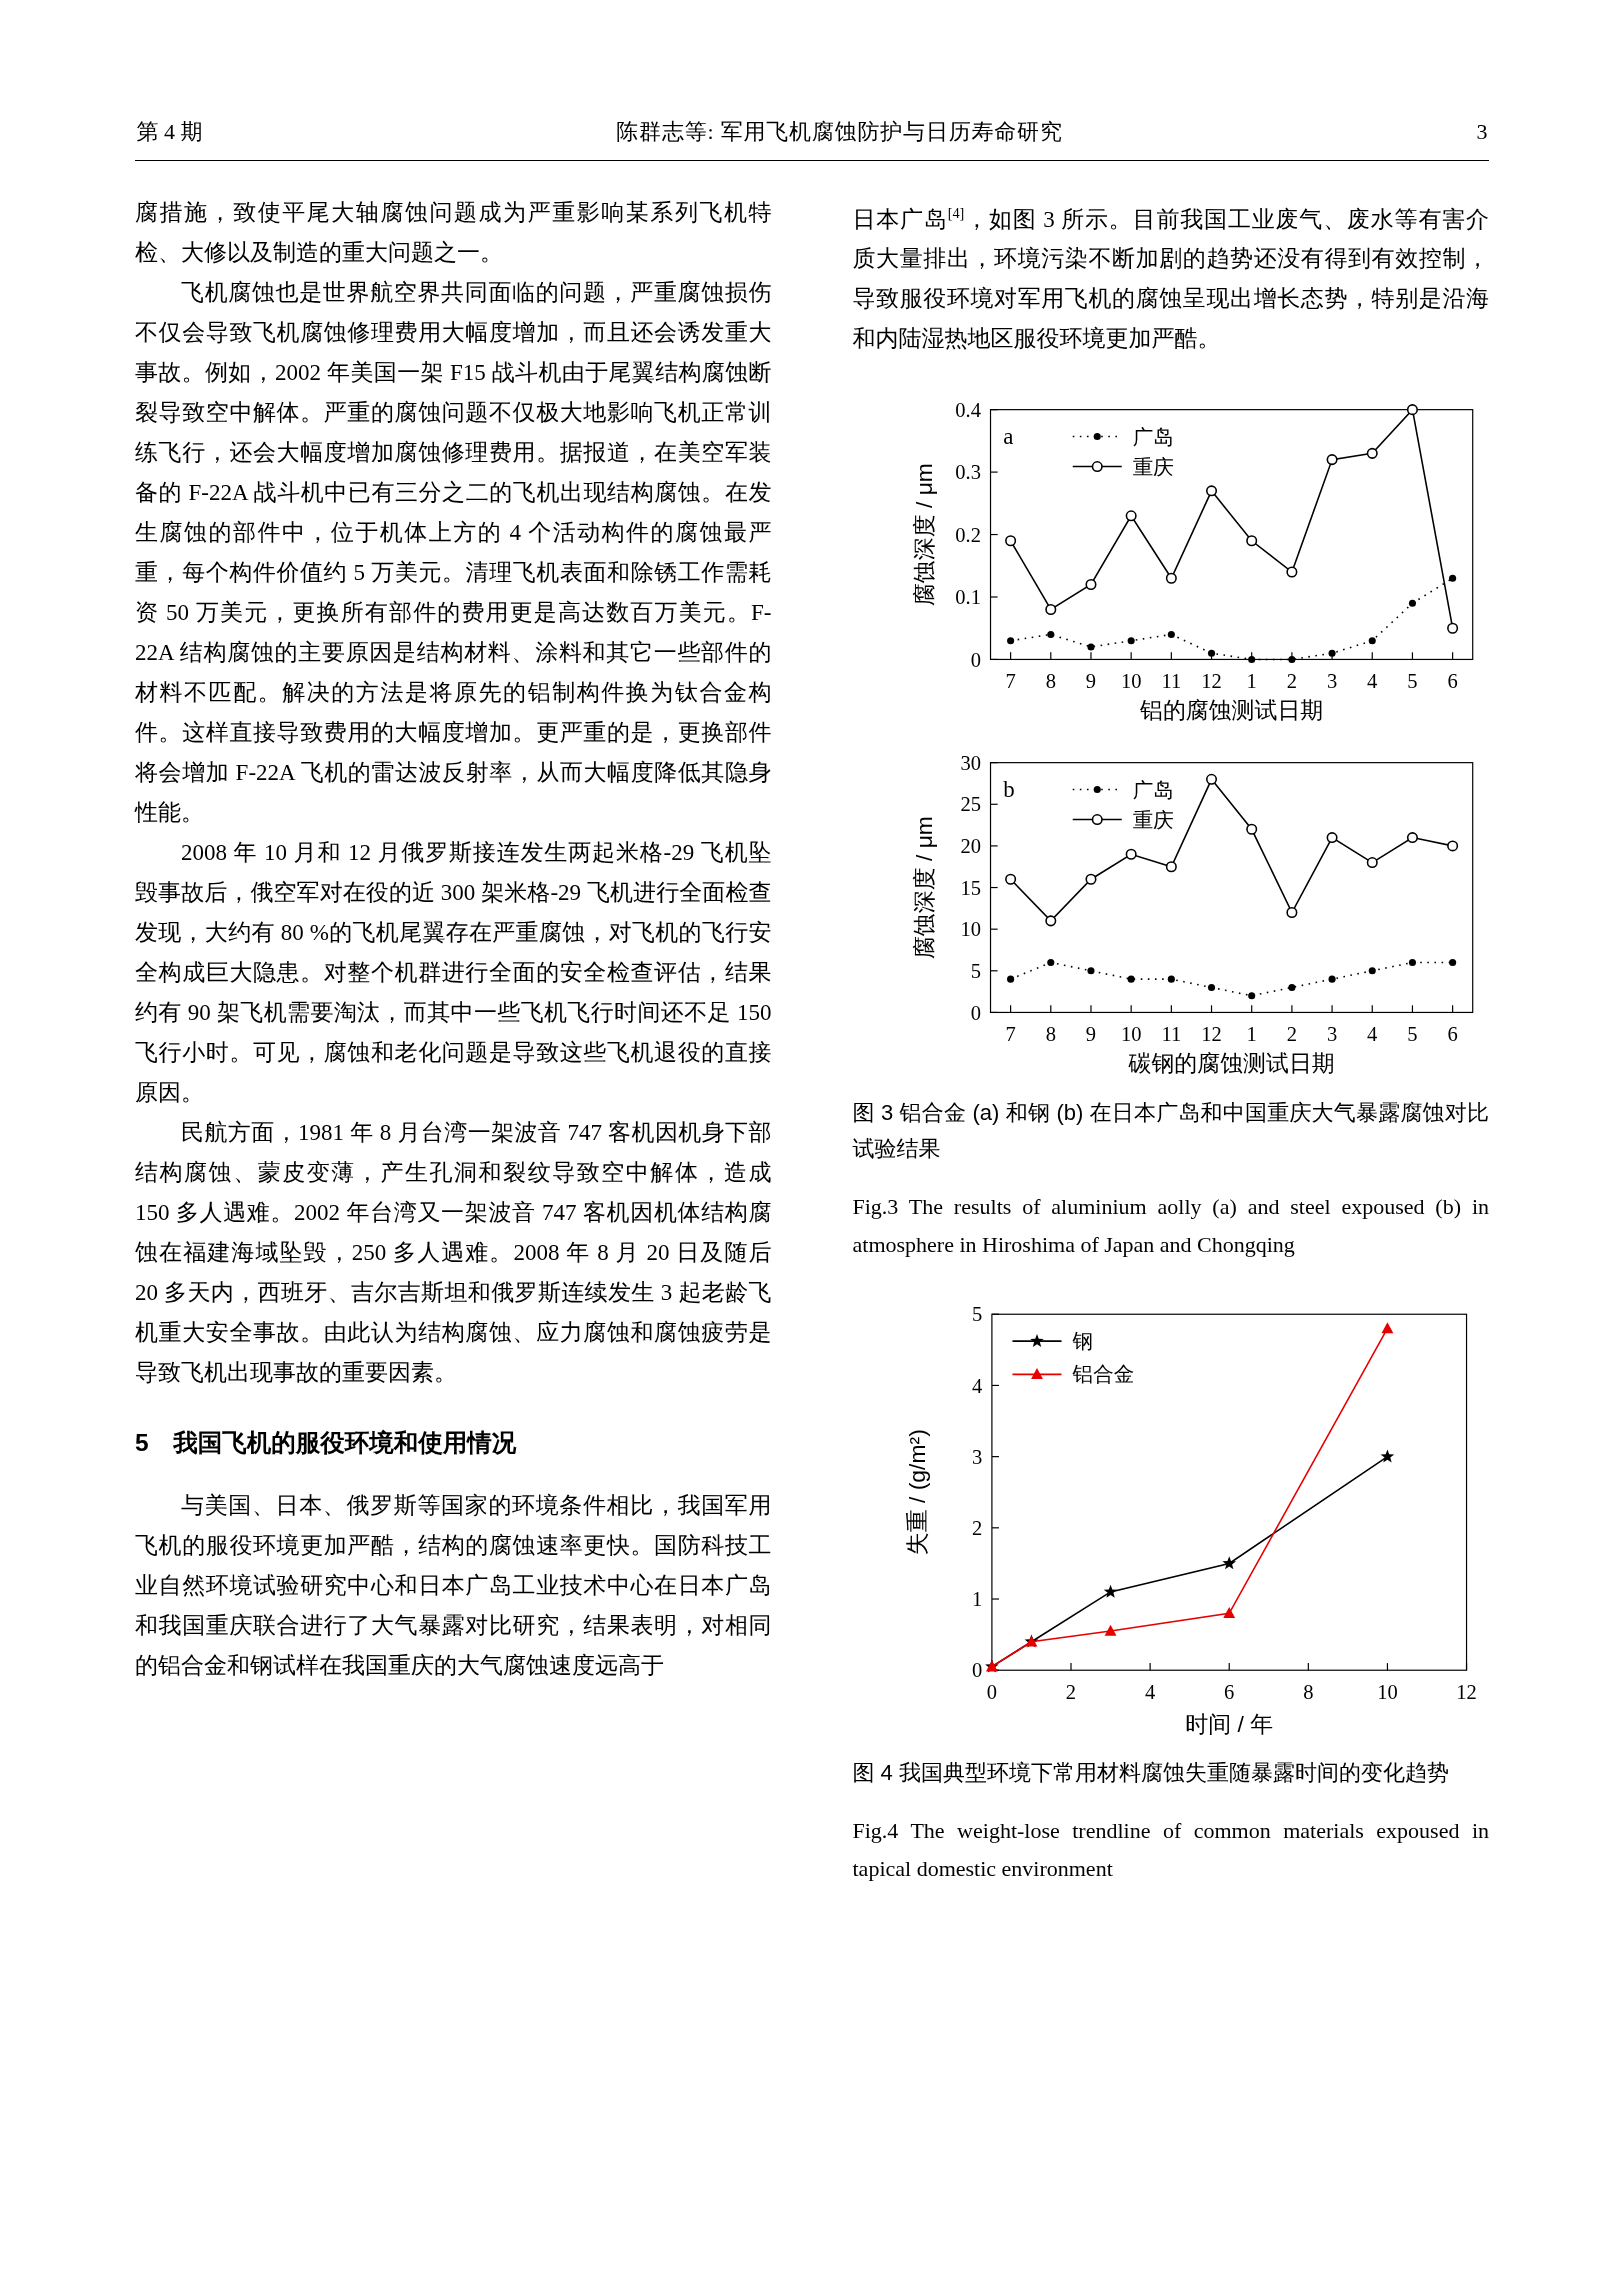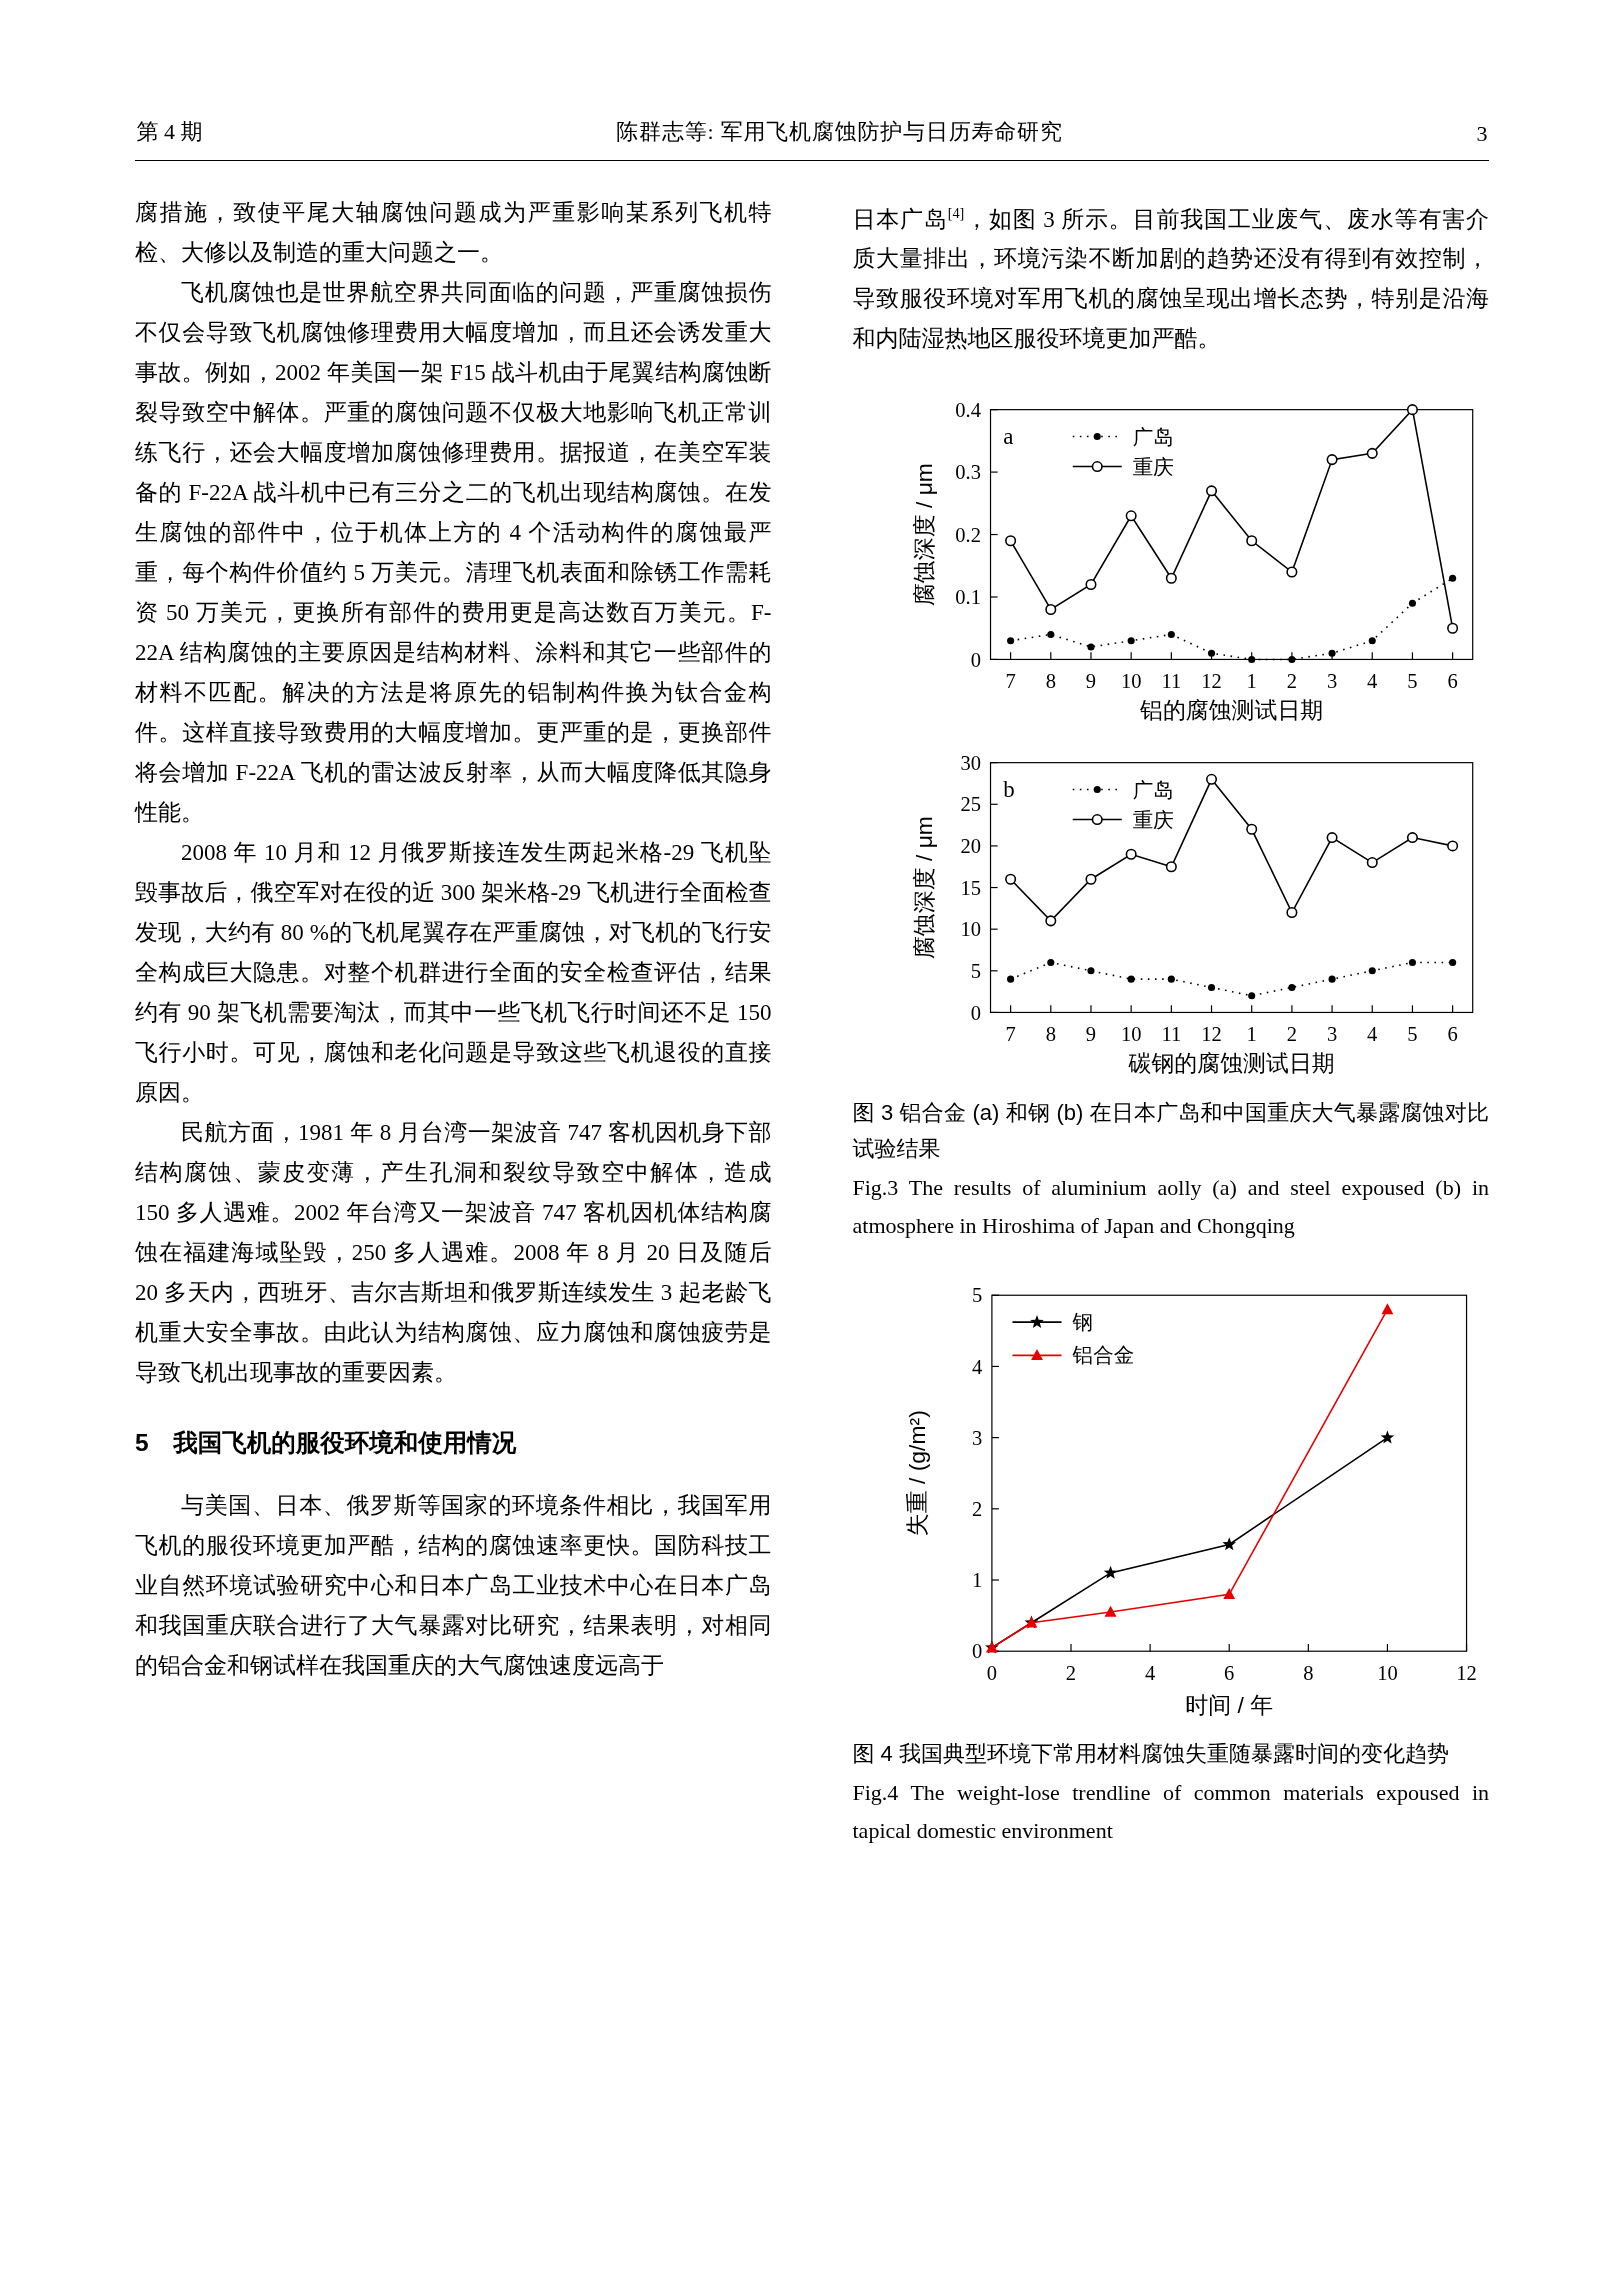--- a/index.html
+++ b/index.html
@@ -3,21 +3,21 @@
 <meta charset="utf-8">
 <style>
   * { margin:0; padding:0; box-sizing:border-box; }
   html, body { background:#ffffff; }
   body {
     width:1623px; height:2295px; position:relative; overflow:hidden;
     font-family:"Liberation Serif","DejaVu Serif",serif; color:#000;
   }
   .page { position:absolute; left:135px; top:117px; width:1354px; }
   .header {
-    display:flex; justify-content:space-between; align-items:flex-end;
+    display:flex; justify-content:space-between; align-items:center;
     font-size:22px; padding:0 1.6px 12.7px 1.6px; border-bottom:1.6px solid #000;
   }
   .header .title { letter-spacing:0.8px; }
   .cols { display:flex; gap:81px; margin-top:32px; }
   .col { width:647px; }
   p.para {
     font-size:23px; line-height:40px; text-align:justify; text-indent:2em;
   }
   p.noindent { text-indent:0; }
   sup { font-size:0.62em; }
@@ -27,21 +27,21 @@
   }
   .chart-block { display:flex; justify-content:flex-end; }
   .chart-a { margin-top:38px; }
   .chart-b { margin-top:20.6px; }
   .chart-4 { margin-top:36px; }
   .fig-note { text-align:center; font-size:20px; margin-top:9.5px; padding-left:63px; }
   .cap-cn {
     font-family:"Liberation Sans","DejaVu Sans",sans-serif;
     font-size:22px; line-height:36px; margin-top:12.7px; text-align:justify;
   }
-  .cap-en { font-size:22px; line-height:38px; margin-top:2px; text-align:justify; }
+  .cap-en { font-size:22px; line-height:38px; margin-top:21px; text-align:justify; }
 </style>
 </head>
 <body>
 
 <div class="page">
 
   <div class="header">
     <span>第 4 期</span>
     <span class="title">陈群志等: 军用飞机腐蚀防护与日历寿命研究</span>
     <span>3</span>

